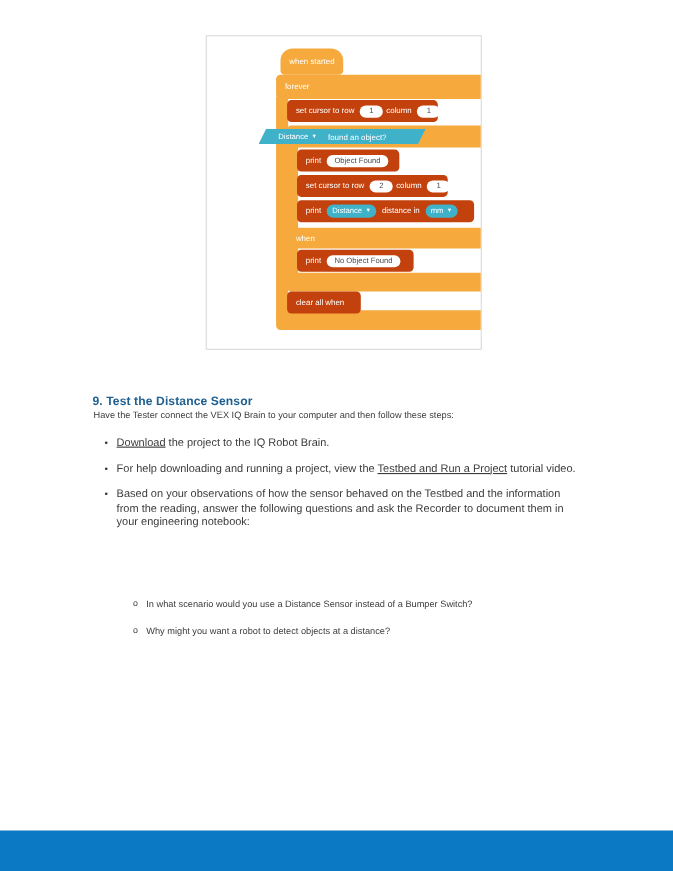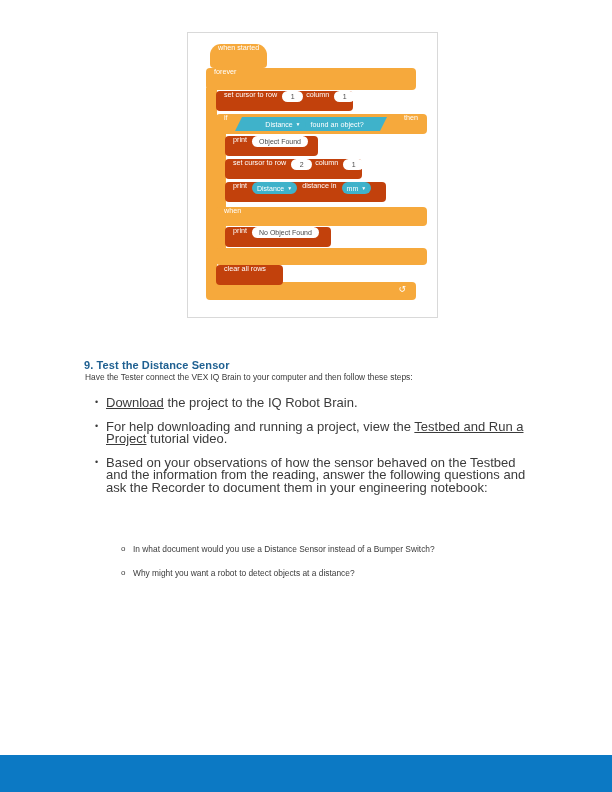--- a/index.html
+++ b/index.html
@@ -36,22 +36,23 @@
   }
 
   
   .blk {
     position: absolute;
     box-sizing: border-box;
     color: #ffffff;
     font-size: 7.2px;
     line-height: 1;
     display: flex;
-    align-items: flex-start;
+    align-items: center;
     white-space: nowrap;
+    margin-left: 45px;
   }
   .orange { background: #F6A93C; }
   .purple { background: #c2410c; }
 
   .hat {
     border-radius: 11px 11px 4px 4px;
     padding-left: 8px;
   }
   .stack {
     border-radius: 4px;
@@ -101,21 +102,20 @@
   .hexa {
     position: absolute;
     background: #3FB2CA;
     color: #ffffff;
     font-size: 7.2px;
     display: flex;
     align-items: center;
     padding: 0 11px;
     height: 14px;
     clip-path: polygon(7px 0, 100% 0, calc(100% - 7px) 100%, 0 100%);
-    justify-content: center;
   }
   .loop-arrow {
     position: absolute;
     color: #ffffff;
     font-size: 9px;
     font-family: "DejaVu Sans", sans-serif;
   }
 
   
   .page-title {
@@ -141,21 +141,21 @@
     position: absolute;
     left: 85px;
     top: 397px;
     width: 445px;
   }
   .bullet-item {
     position: relative;
     padding-left: 21px;
     margin-bottom: 11px;
     color: #3b3b3b;
-    font-size: 13px;
+    font-size: 10px;
     line-height: 12.6px;
   }
   .bullet-item::before {
     content: "\2022";
     position: absolute;
     left: 10px;
     top: -1px;
     font-size: 9px;
     color: #3b3b3b;
   }
@@ -278,21 +278,21 @@
 
     <div class="blk purple stack" style="left:37px; top:194px; width:106px; height:20px;">
       <span class="lbl">print</span>
       <span class="oval oval-wide">No Object Found</span>
     </div>
 
     <div class="blk orange stack" style="left:28px; top:215px; width:211px; height:17px;"></div>
     <div class="notch orange" style="left:36px; top:232px;"></div>
 
     <div class="blk purple stack" style="left:28px; top:232px; width:67px; height:20px;">
-      <span>clear all rows</span>
+      <span>clear all when</span>
     </div>
     <div class="notch purple" style="left:36px; top:252px;"></div>
 
   </div>
 </div>
 
 <div class="page-title">9. Test the Distance Sensor</div>
 
 <div class="intro">Have the Tester connect the VEX IQ Brain to your computer and then follow these steps:</div>
 
@@ -307,17 +307,17 @@
     <span>For help downloading and running a project, view the </span><a class="lnk" href="#">Testbed and Run a Project</a><span> tutorial video.</span>
   </div>
 
   <div class="bullet-item">
     <span>Based on your observations of how the sensor behaved on the Testbed and the information from the reading, answer the following questions and ask the Recorder to document them in your engineering notebook:</span>
   </div>
 
 </div>
 
 <div class="sub-bullets">
-  <div class="sub-item">In what document would you use a Distance Sensor instead of a Bumper Switch?</div>
+  <div class="sub-item">In what scenario would you use a Distance Sensor instead of a Bumper Switch?</div>
   <div class="sub-item">Why might you want a robot to detect objects at a distance?</div>
 </div>
 
 <div class="footer-bar"></div>
 
 </body></html>

